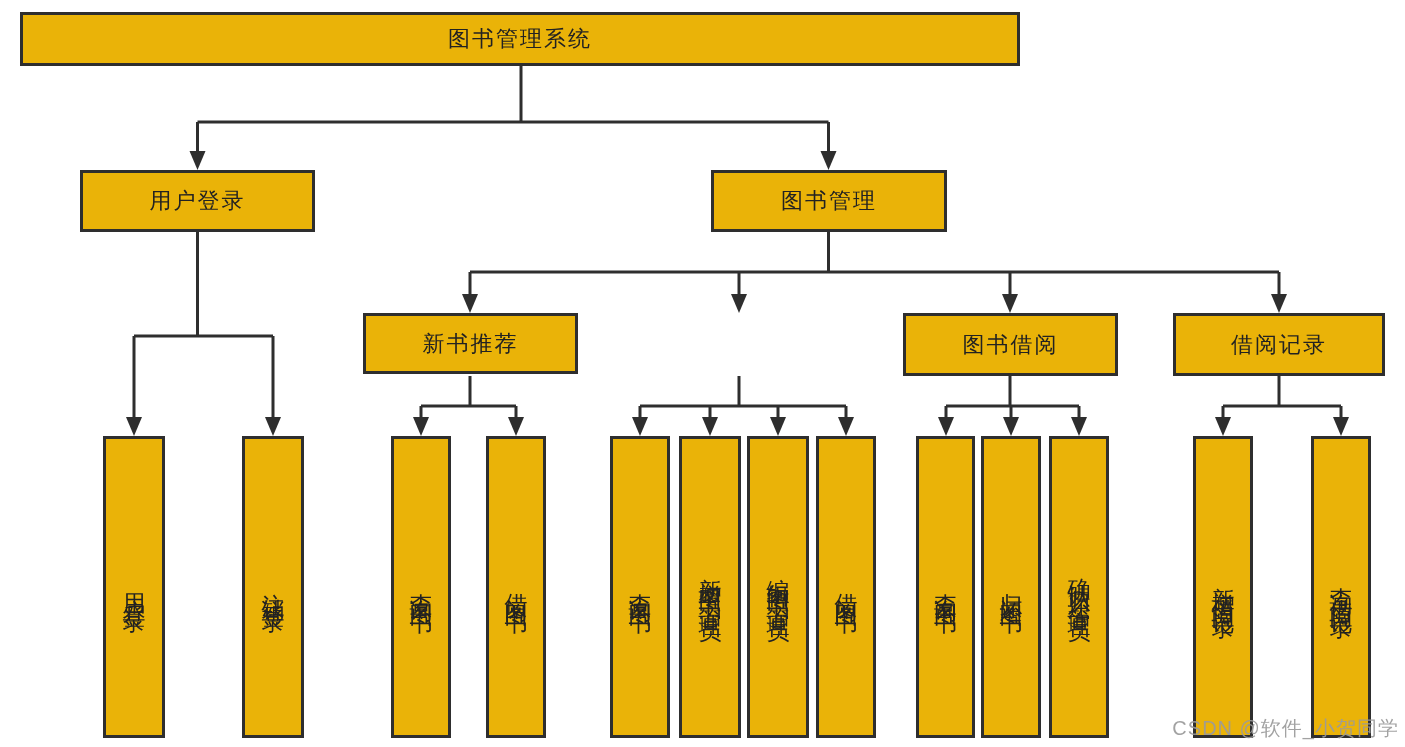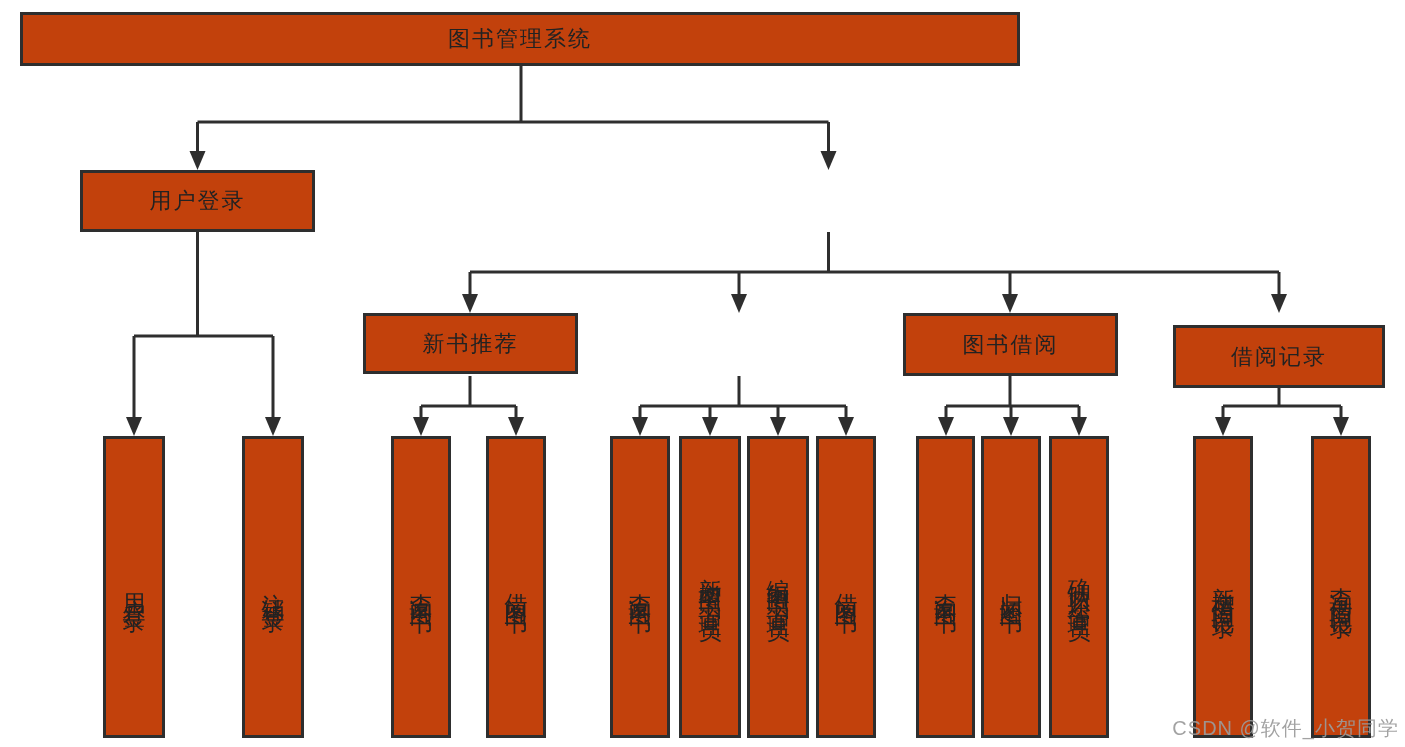--- a/index.html
+++ b/index.html
@@ -20,21 +20,21 @@
     left: 0;
     top: 0;
     width: 1405px;
     height: 747px;
     color: var(--line, #2e2e2e);
   }
   .box {
     position: absolute;
     box-sizing: border-box;
     border: 3px solid var(--line, #2e2e2e);
-    background: #c2410c;
+    background: #eab308;
     display: flex;
     align-items: center;
     justify-content: center;
     color: var(--text, #222222);
     font-size: 22px;
     letter-spacing: 2px;
     white-space: nowrap;
     font-family: Liberation Serif, serif;
   }
   .vbox {
@@ -108,24 +108,25 @@
     <g>
       <path d="M1279 376 V406 M1223 406 H1341 M1223 406 V418 M1341 406 V418" fill="none" stroke="currentColor" stroke-width="3"></path>
       <polygon fill="currentColor" points="1215,417 1231,417 1223,436"></polygon>
       <polygon fill="currentColor" points="1333,417 1349,417 1341,436"></polygon>
     </g>
   </svg>
 
   <div class="box" style="left:20px; top:12px; width:1000px; height:54px;">图书管理系统</div>
 
   <div class="box" style="left:80px; top:170px; width:235px; height:62px;">用户登录</div>
+  <div class="box" style="left:711px; top:170px; width:236px; height:62px;">图书管理</div>
 
   <div class="box" style="left:363px; top:313px; width:215px; height:61px;">新书推荐</div>
   <div class="box" style="left:903px; top:313px; width:215px; height:63px;">图书借阅</div>
-  <div class="box" style="left:1173px; top:313px; width:212px; height:63px;margin-top:12px;">借阅记录</div>
+  <div class="box" style="left:1173px; top:313px; width:212px; height:63px;">借阅记录</div>
 
   <div class="box vbox" style="left:103px; top:436px; width:62px; height:302px;">用户登录</div>
   <div class="box vbox" style="left:242px; top:436px; width:62px; height:302px;">注销登录</div>
 
   <div class="box vbox" style="left:391px; top:436px; width:60px; height:302px;">查询图书</div>
   <div class="box vbox" style="left:486px; top:436px; width:60px; height:302px;">借阅图书</div>
 
   <div class="box vbox" style="left:610px; top:436px; width:60px; height:302px;">查询图书</div>
   <div class="box vbox" style="left:679px; top:436px; width:62px; height:302px;">新增图书（管理员）</div>
   <div class="box vbox" style="left:747px; top:436px; width:62px; height:302px;">编辑图书（管理员）</div>

